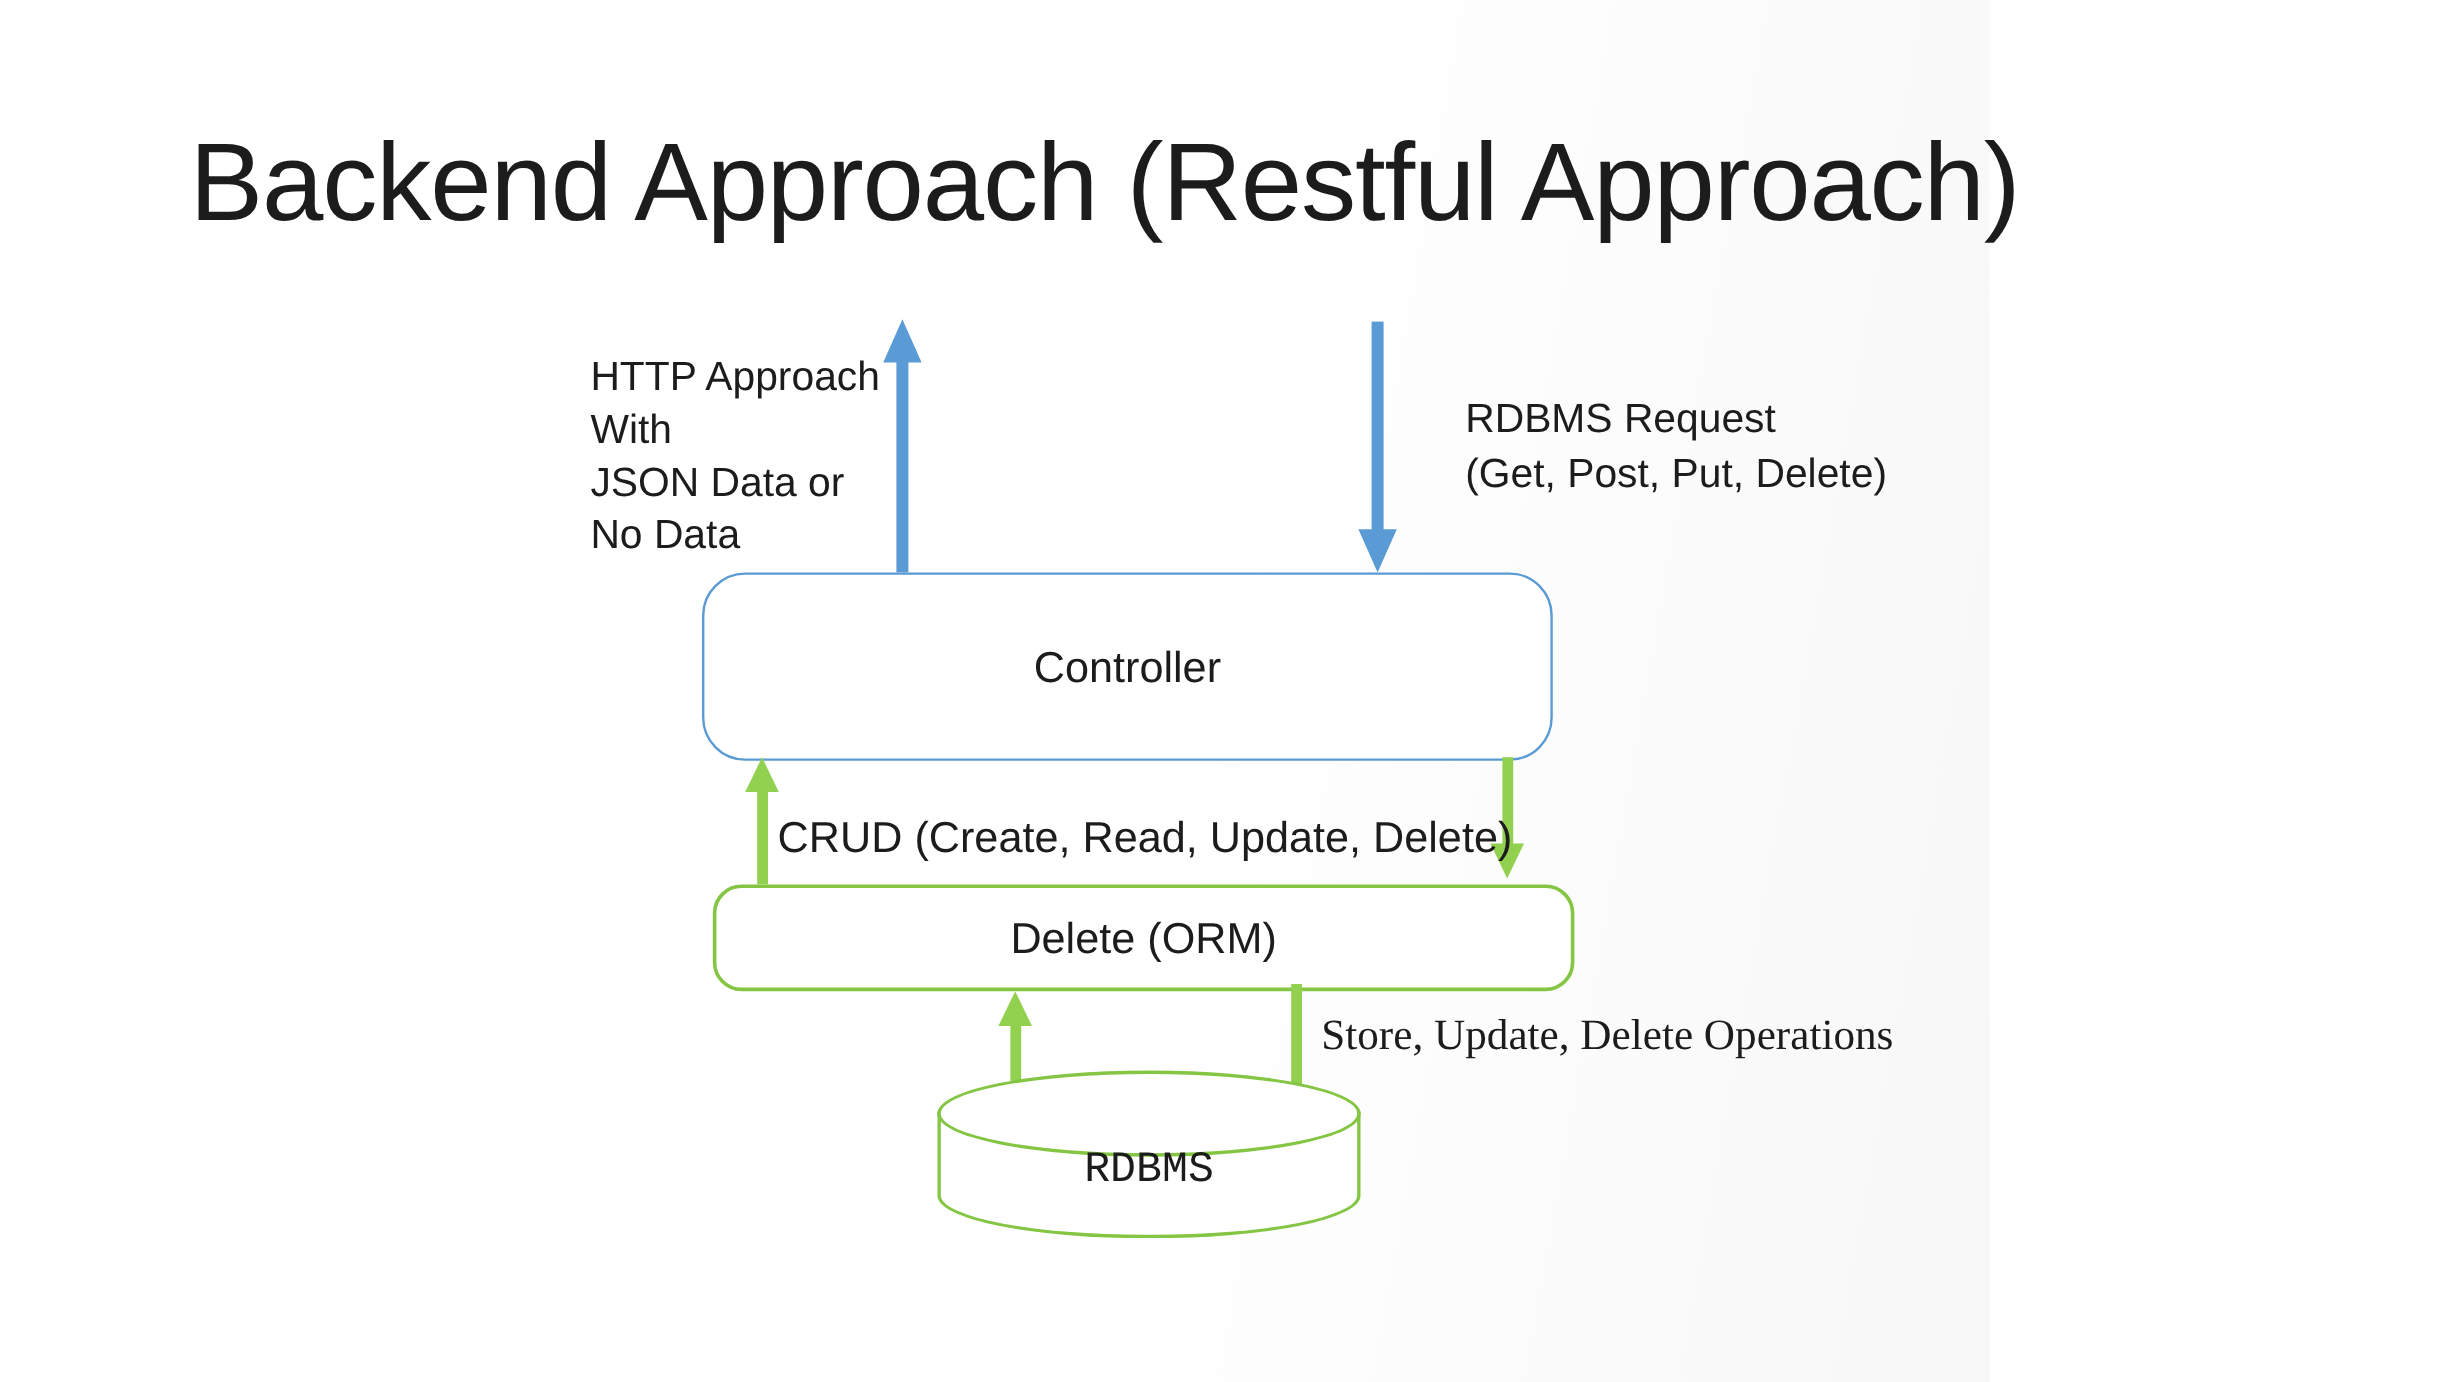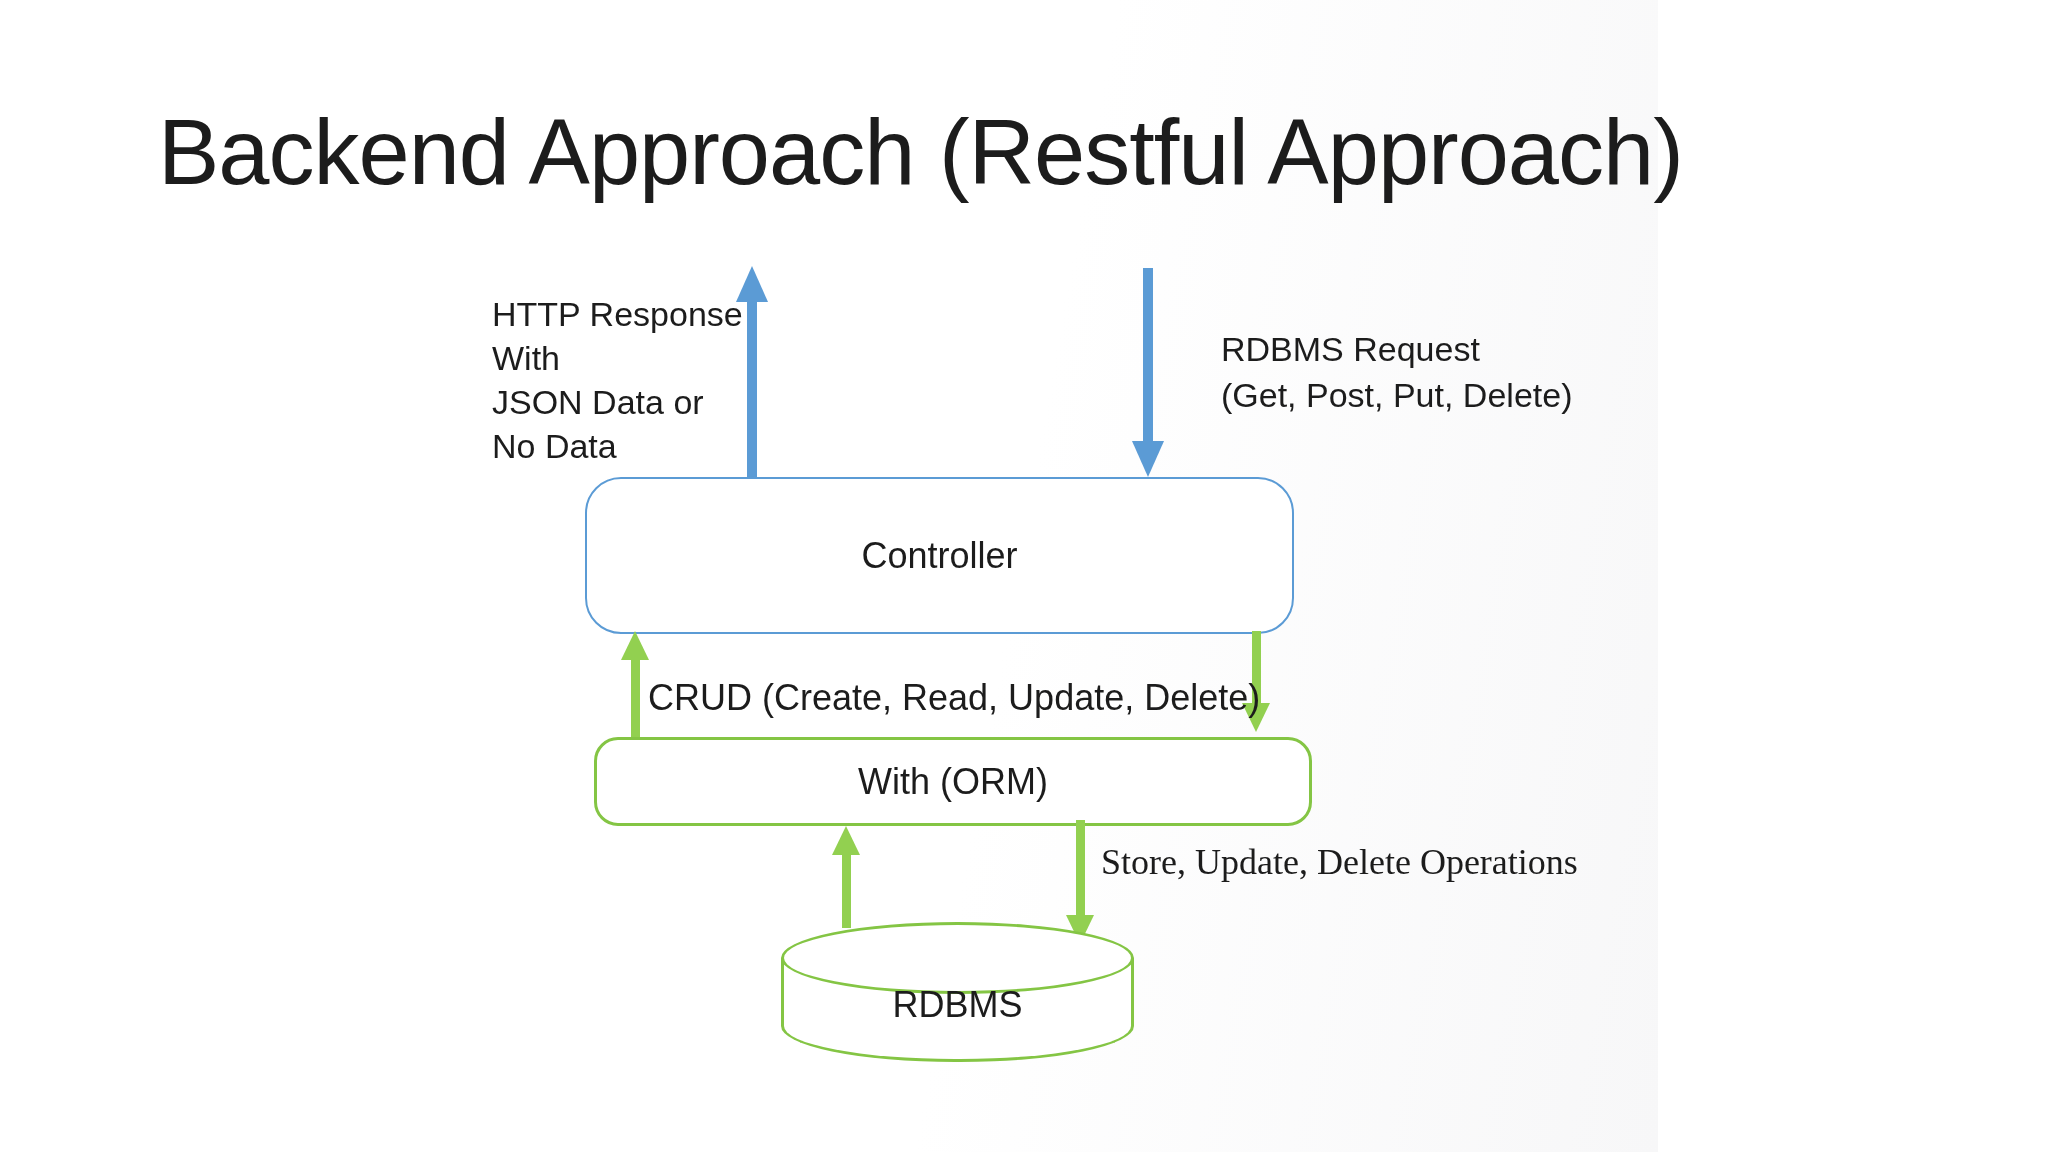--- a/index.html
+++ b/index.html
@@ -71,21 +71,21 @@
   .arr-crud-down .head{left:1242px;top:703px;border-left:14px solid transparent;border-right:14px solid transparent;border-top:29px solid var(--green);}
 
   
   .arr-retrieve .shaft{left:842px;top:853px;height:75px;width:9px;background:var(--green);}
   .arr-retrieve .head{left:832px;top:826px;border-left:14px solid transparent;border-right:14px solid transparent;border-bottom:29px solid var(--green);}
   
   .arr-store .shaft{left:1076px;top:820px;height:98px;width:9px;background:var(--green);}
   .arr-store .head{left:1066px;top:915px;border-left:14px solid transparent;border-right:14px solid transparent;border-top:29px solid var(--green);}
 
   
-  .cylinder{position:absolute;left:781px;top:922px;width:353px;height:140px;}
+  .cylinder{position:absolute;left:781px;top:892px;width:353px;height:140px;font-family:Liberation Mono, monospace;}
   .cyl-body{
     position:absolute;left:0;top:36px;width:347px;height:101px;
     background:#fff;
     border:3px solid var(--green-border);border-top:none;
     border-radius:0 0 174px 174px / 0 0 36px 36px;
   }
   .cyl-top{
     position:absolute;left:0;top:0;width:347px;height:66px;
     background:#fff;
     border:3px solid var(--green-border);border-radius:50%;
@@ -95,21 +95,21 @@
     font-size:36px;color:var(--text);
   }
 </style>
 </head>
 <body>
 
 <div class="slide">
 
   <h1 class="slide-title">Backend Approach (Restful Approach)</h1>
 
-  <div class="label label-http-response">HTTP Response
+  <div class="label label-http-response">HTTP Approach
 With
 JSON Data or
 No Data</div>
   <div class="arrow arr-response">
     <div class="shaft v"></div>
     <div class="head"></div>
   </div>
 
   <div class="label label-http-request">RDBMS Request
 (Get, Post, Put, Delete)</div>
@@ -126,21 +126,21 @@
     <div class="shaft v"></div>
     <div class="head"></div>
   </div>
   <div class="arrow arr-crud-down">
     <div class="shaft v"></div>
     <div class="head"></div>
   </div>
   <div class="label label-crud">CRUD (Create, Read, Update, Delete)</div>
 
   <div class="node node-model">
-    <span>With (ORM)</span>
+    <span>Delete (ORM)</span>
   </div>
 
   <div class="label label-store">Store, Update, Delete Operations</div>
   <div class="arrow arr-retrieve">
     <div class="shaft v"></div>
     <div class="head"></div>
   </div>
   <div class="arrow arr-store">
     <div class="shaft v"></div>
     <div class="head"></div>

